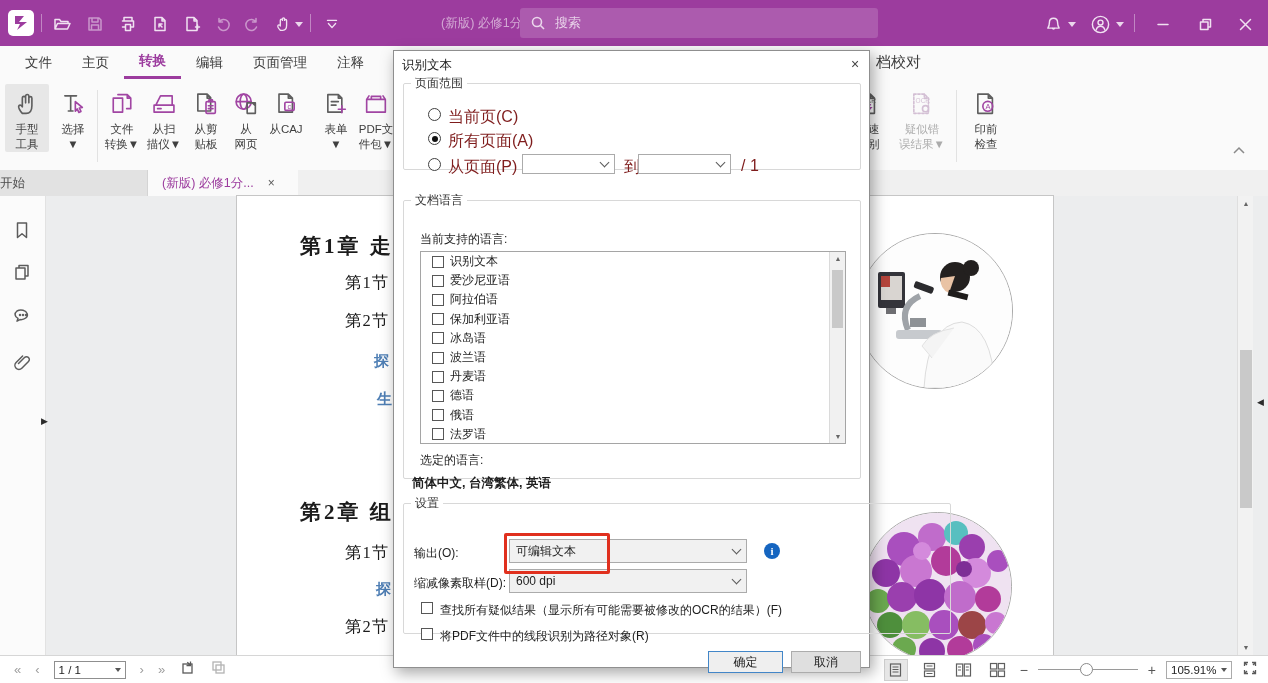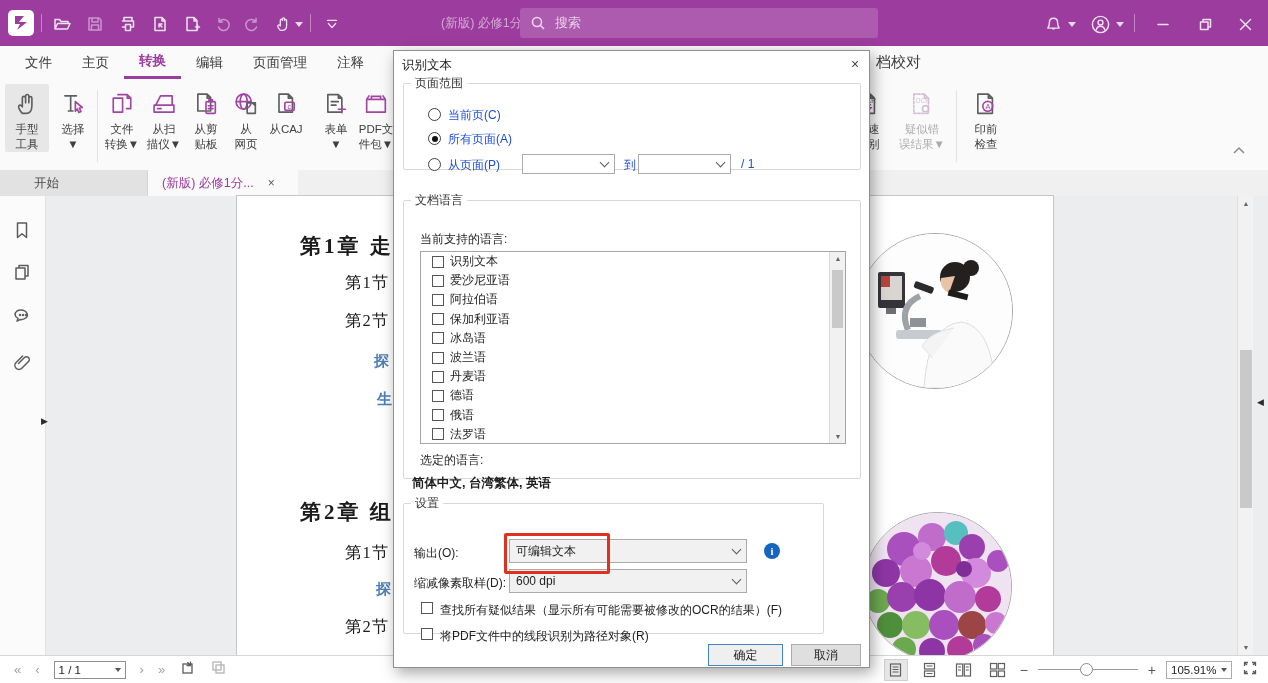--- a/index.html
+++ b/index.html
@@ -27,21 +27,21 @@
   .tool .ti{height:34px;display:flex;align-items:flex-end;justify-content:center;}
   .tool .tl{font-size:11.5px;line-height:15px;color:#3F3F3F;margin-top:4px;}
   .tool.selected{background:#E7E7E7;border-radius:2px;}
   .tool.disabled{opacity:.42;}
   .tool svg{stroke:#5E5E5E;fill:none;stroke-width:1.4;stroke-linejoin:round;stroke-linecap:round;}
   .vsep{position:absolute;top:44px;width:1px;height:72px;background:#E2E2E2;}
   .collapse{position:absolute;left:1232px;top:96px;}
   
   .doctabs{position:absolute;left:0;top:170px;width:1268px;height:26px;background:#F0F0F0;border-bottom:1px solid #DEDEDE;}
   .dtab{position:absolute;top:0;height:26px;display:flex;align-items:center;font-size:12.5px;box-sizing:border-box;}
-  .dtab.start{left:0;width:148px;background:#E2E2E2;color:#4A4A4A;padding-left:34px;border-right:1px solid #D4D4D4;}
+  .dtab.start{left:0;width:148px;background:#E2E2E2;color:#4A4A4A;border-right:1px solid #D4D4D4;}
   .dtab.active{left:148px;width:150px;background:#FAFAFA;color:#9C3C9E;padding-left:14px;}
   .dtab .x{margin-left:14px;color:#5A5A5A;font-size:12px;}
   
   .content{position:absolute;left:0;top:196px;width:1268px;height:459px;background:#ECEDEE;}
   .lstrip{position:absolute;left:0;top:0;width:45px;height:459px;background:#FBFBFB;border-right:1px solid #E2E2E2;}
   .lic{position:absolute;left:12px;width:20px;height:20px;}
   .lic svg{stroke:#5C5C5C;fill:none;stroke-width:1.5;stroke-linecap:round;stroke-linejoin:round;}
   .tri{position:absolute;font-size:9px;color:#2B2B2B;line-height:9px;}
   .page{position:absolute;left:237px;top:0;width:816px;height:459px;background:#FFF;box-shadow:0 0 0 1px #C6C6C6;}
   .ptxt{position:absolute;font-family:"Liberation Serif","DejaVu Serif",serif;color:#1C1C1C;white-space:nowrap;margin-top:28px;}
@@ -72,37 +72,37 @@
   .zoombox .caret2{margin-left:auto;}
   .pm{font-size:14px;color:#555;line-height:1;}
   
   .dialog{position:absolute;left:393px;top:50px;width:477px;height:618px;background:#FFF;border:1px solid #8F8F8F;box-shadow:3px 5px 14px rgba(0,0,0,.35);z-index:100;box-sizing:border-box;font-size:12px;color:#222;}
   .dlg-title{position:absolute;left:8px;top:6px;font-size:12.5px;color:#1A1A1A;}
   .dlg-close{position:absolute;left:450px;top:3px;width:22px;height:20px;display:flex;align-items:center;justify-content:center;font-size:14px;color:#444;}
   fieldset{position:absolute;border:1px solid #D8D8D8;border-radius:2px;margin:0;padding:0;box-sizing:border-box;}
   legend{font-size:12px;color:#333;margin-left:7px;padding:0 4px;}
   .radio{position:absolute;width:13px;height:13px;border:1px solid #404040;border-radius:50%;background:#FFF;box-sizing:border-box;}
   .radio.sel::after{content:"";position:absolute;left:2.5px;top:2.5px;width:6px;height:6px;border-radius:50%;background:#111;}
-  .rlabel{position:absolute;font-size:12px;color:#1d4ed8;white-space:nowrap;}
+  .rlabel{position:absolute;font-size:16px;color:#7f1d1d;white-space:nowrap;}
   .combo{position:absolute;background:#FFF;border:1px solid #ABABAB;display:flex;align-items:center;padding:0 6px;box-sizing:border-box;font-size:12px;color:#1E1E1E;}
   .combo.gray{background:#F1F1F1;}
   .chev{width:6px;height:6px;border-right:1.4px solid #5A5A5A;border-bottom:1.4px solid #5A5A5A;transform:rotate(45deg);margin-left:auto;margin-top:-3px;}
   .listbox{position:absolute;border:1px solid #A5A5A5;background:#FFF;overflow:hidden;box-sizing:border-box;}
   .lrow{height:19.2px;display:flex;align-items:center;padding-left:5px;}
   .cb{width:12px;height:12px;border:1px solid #575757;background:#FFF;box-sizing:border-box;flex:none;}
   .lrow span{margin-left:6px;font-size:12px;color:#1E1E1E;}
   .lb-scroll{position:absolute;right:0;top:0;width:16px;height:100%;background:#F1F1F1;border-left:1px solid #DADADA;box-sizing:border-box;}
   .lb-thumb{position:absolute;left:2px;top:18px;width:11px;height:58px;background:#C9C9C9;}
   .dtext{position:absolute;font-size:12px;color:#1E1E1E;white-space:nowrap;}
   .dbold{font-weight:bold;font-size:12.5px;font-family:"Liberation Sans",sans-serif;}
   .cbrow{position:absolute;display:flex;align-items:flex-start;}
   .cbrow span{margin-left:7px;font-size:12px;color:#1E1E1E;white-space:nowrap;}
   .redbox{position:absolute;border:3px solid #E0301E;border-radius:2px;pointer-events:none;z-index:5;}
   .info{position:absolute;width:16px;height:16px;border-radius:50%;background:#1565C0;color:#FFF;font-size:11px;font-weight:bold;display:flex;align-items:center;justify-content:center;font-family:"Liberation Serif",serif;}
-  .btn{position:absolute;height:22px;display:flex;align-items:center;justify-content:center;font-size:12px;color:#1E1E1E;box-sizing:border-box;}
+  .btn{position:absolute;height:22px;display:flex;align-items:center;justify-content:center;font-size:12px;color:#1E1E1E;box-sizing:border-box;margin-top:7px;}
   .btn.ok{width:75px;background:#EFEFEF;border:1px solid #4286C8;}
   .btn.cancel{width:70px;background:#DFDFDF;border:1px solid #ACACAC;}
 </style>
 </head>
 <body>
 
 <div class="app">
 
   <div class="titlebar">
     <div class="logo">
@@ -594,21 +594,21 @@
         <div class="lb-scroll">
           <div class="sarrow" style="top:3px">▲</div>
           <div class="lb-thumb"></div>
           <div class="sarrow" style="bottom:3px">▼</div>
         </div>
       </div>
       <span class="dtext" style="left:16px;top:243px">选定的语言:</span>
       <span class="dtext dbold" style="left:8px;top:266px">简体中文, 台湾繁体, 英语</span>
     </fieldset>
 
-    <fieldset style="left:9px;top:444px;width:421px;height:139px">
+    <fieldset style="left:9px;top:444px;width:548px;height:139px">
       <legend>设置</legend>
       <span class="dtext" style="left:10px;top:33px">输出(O):</span>
       <div class="combo gray" style="left:105px;top:27px;width:238px;height:24px">
         <span>可编辑文本</span>
         <span class="chev"></span>
       </div>
       <div class="redbox" style="left:100px;top:21px;width:100px;height:35px"></div>
       <div class="info" style="left:360px;top:31px">i</div>
       <span class="dtext" style="left:10px;top:63px">缩减像素取样(D):</span>
       <div class="combo gray" style="left:105px;top:57px;width:238px;height:24px">

